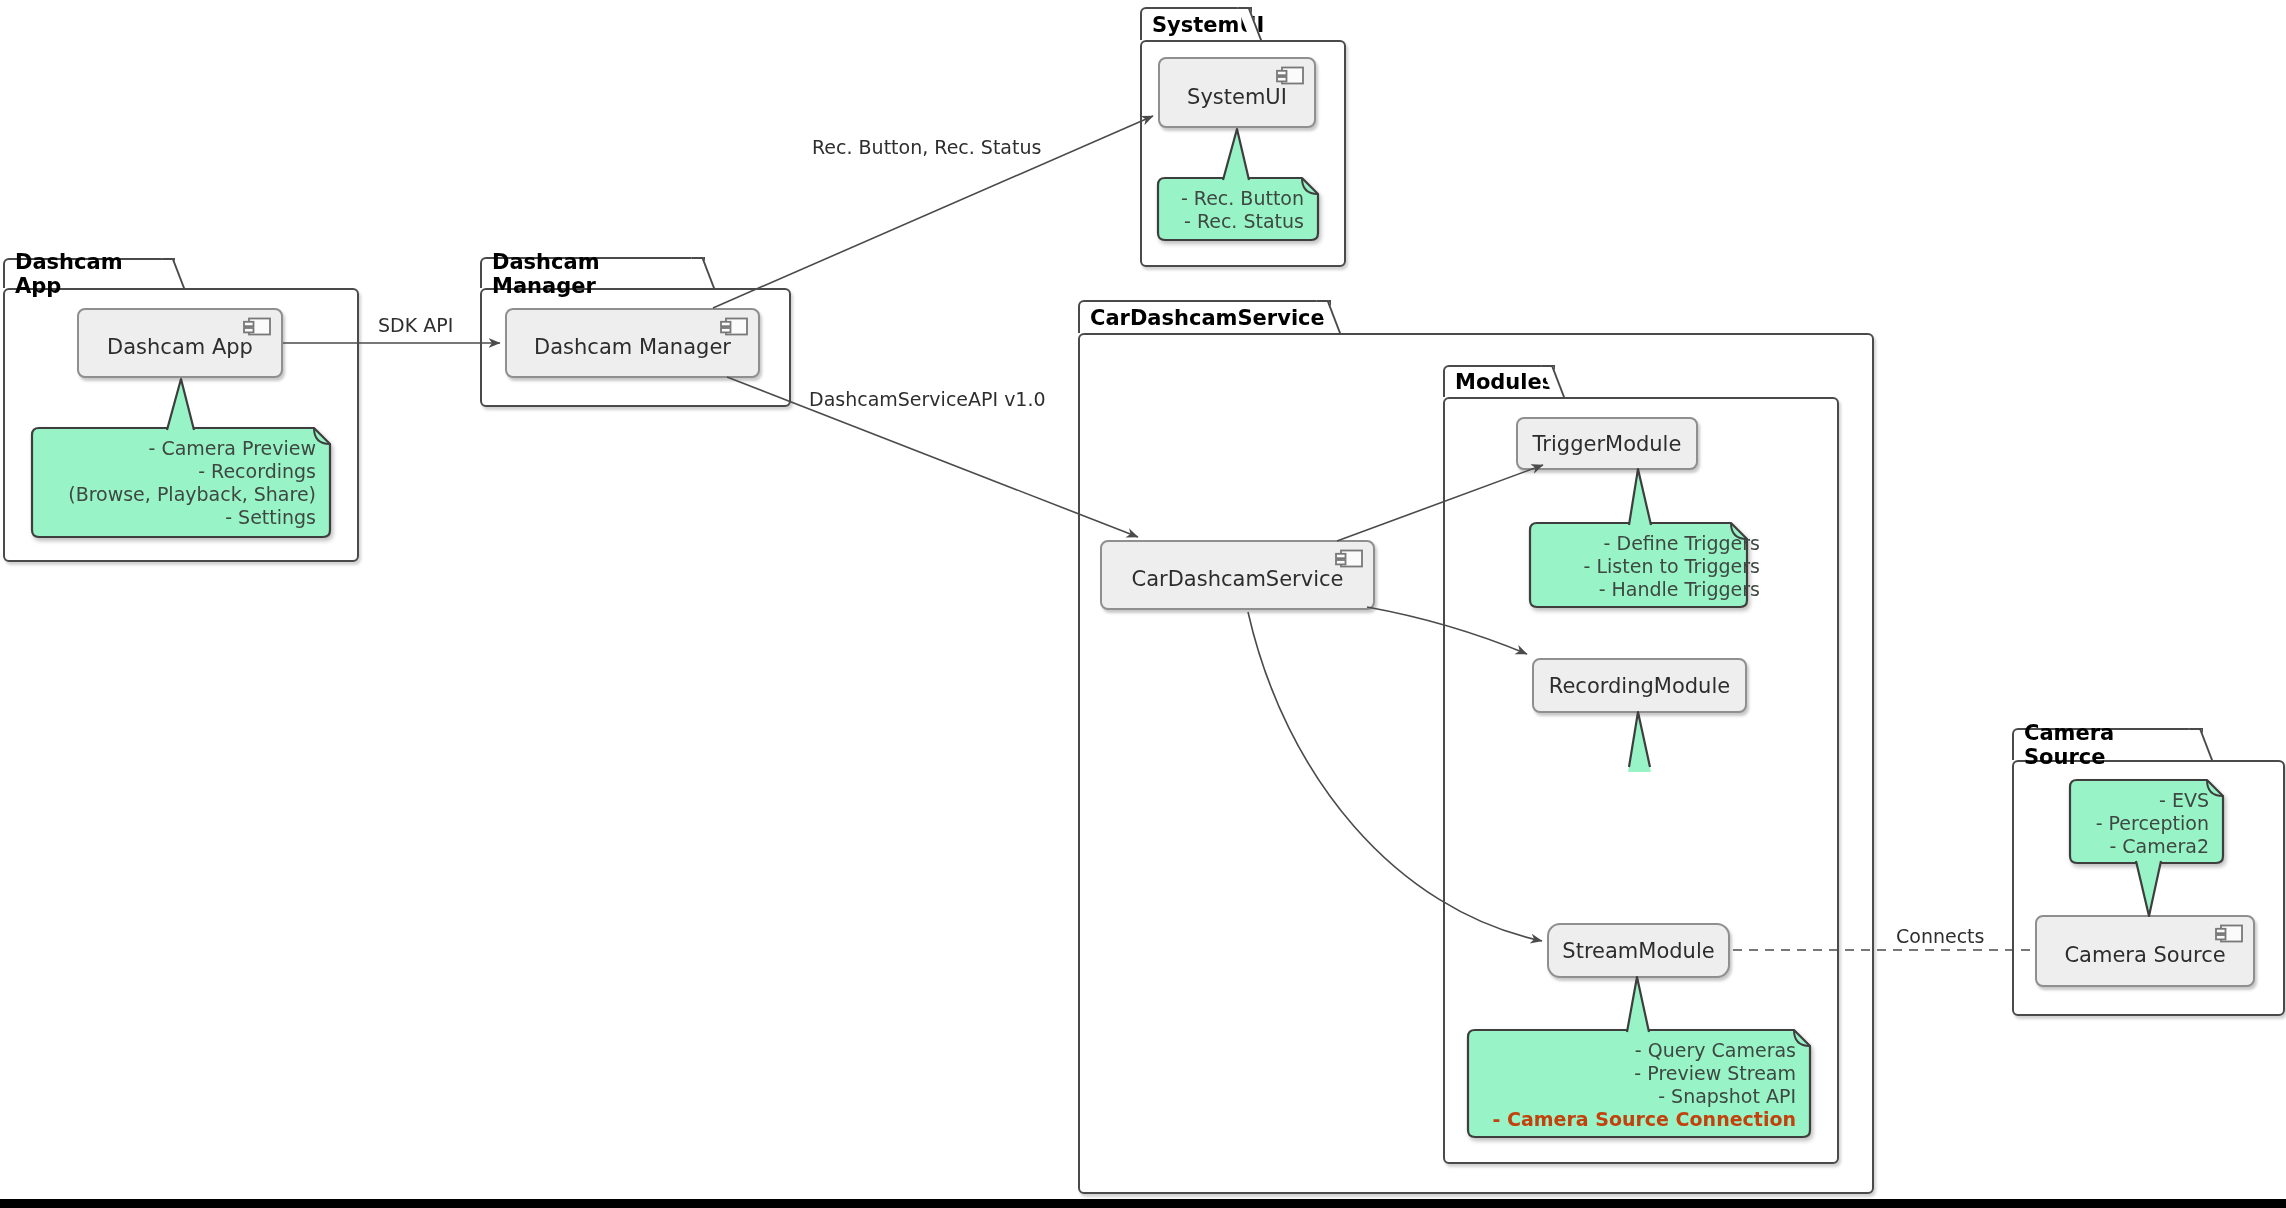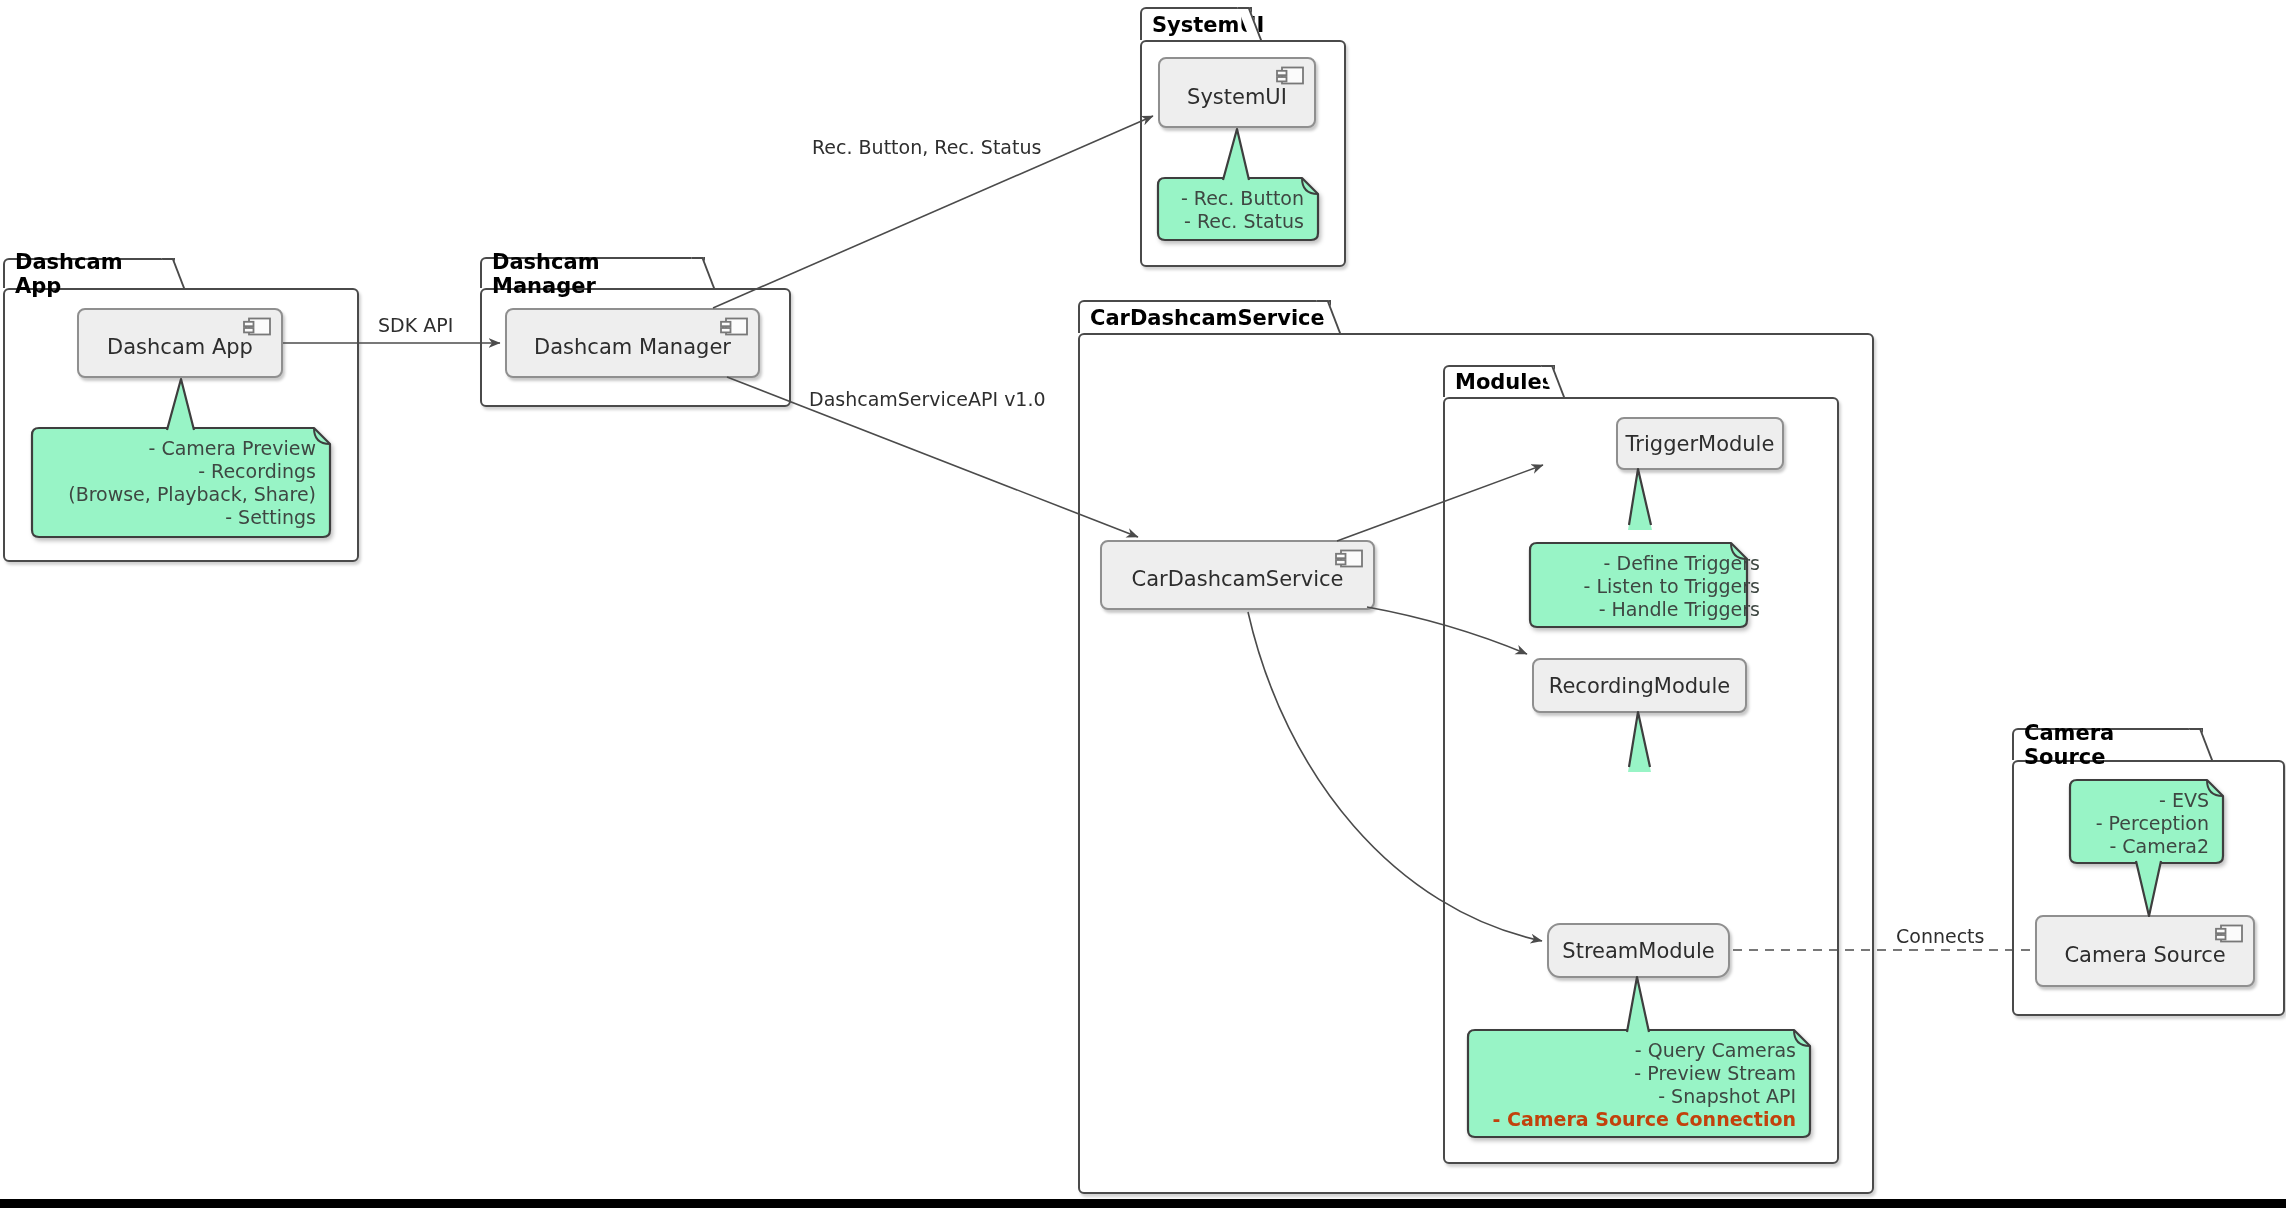--- a/index.html
+++ b/index.html
@@ -127,21 +127,21 @@
   <div class="comp has-icon" style="left:1100px; top:540px; width:275px; height:70px;">
     <svg class="comp-icon" viewBox="0 0 30 20">
       <line x1="4" y1="5" x2="4" y2="15" stroke="#787878" stroke-width="1.8"></line>
       <rect class="icon-rect" x="7" y="1.5" width="21" height="16"></rect>
       <rect class="icon-rect" x="2" y="4.8" width="9.5" height="4.4"></rect>
       <rect class="icon-rect" x="2" y="11" width="9.5" height="4.4"></rect>
     </svg>
     <span>CarDashcamService</span>
   </div>
 
-  <div class="comp" style="left:1616px; top:417px; width:168px; height:53px;text-align:right;">
+  <div class="comp" style="left:1516px; top:417px; width:182px; height:53px;text-align:right;">
     <span>TriggerModule</span>
   </div>
 
   <div class="comp" style="left:1532px; top:658px; width:215px; height:55px;">
     <span>RecordingModule</span>
   </div>
 
   <div class="comp" style="left:1547px; top:923px; width:183px; height:55px;border-radius:13px;">
     <span>StreamModule</span>
   </div>
@@ -173,21 +173,21 @@
     <svg class="note-bg" width="160" height="62">
       <path class="note-path" d="M7,0 L144,0 L160,16 L160,55 Q160,62 153,62 L7,62 Q0,62 0,55 L0,7 Q0,0 7,0 Z"></path>
       <path class="note-flap" d="M144,0 Q144,16 160,16"></path>
     </svg>
     <div class="note-body">
       <div class="note-line">- Rec. Button</div>
       <div class="note-line">- Rec. Status</div>
     </div>
   </div>
 
-  <div class="note" style="left:1530px; top:523px; width:244px; height:84px;margin-top:20px;">
+  <div class="note" style="left:1530px; top:523px; width:244px; height:84px;">
     <svg class="note-bg" width="217" height="84">
       <path class="note-path" d="M7,0 L201,0 L217,16 L217,77 Q217,84 210,84 L7,84 Q0,84 0,77 L0,7 Q0,0 7,0 Z"></path>
       <path class="note-flap" d="M201,0 Q201,16 217,16"></path>
     </svg>
     <div class="note-body">
       <div class="note-line">- Define Triggers</div>
       <div class="note-line">- Listen to Triggers</div>
       <div class="note-line">- Handle Triggers</div>
     </div>
   </div>

